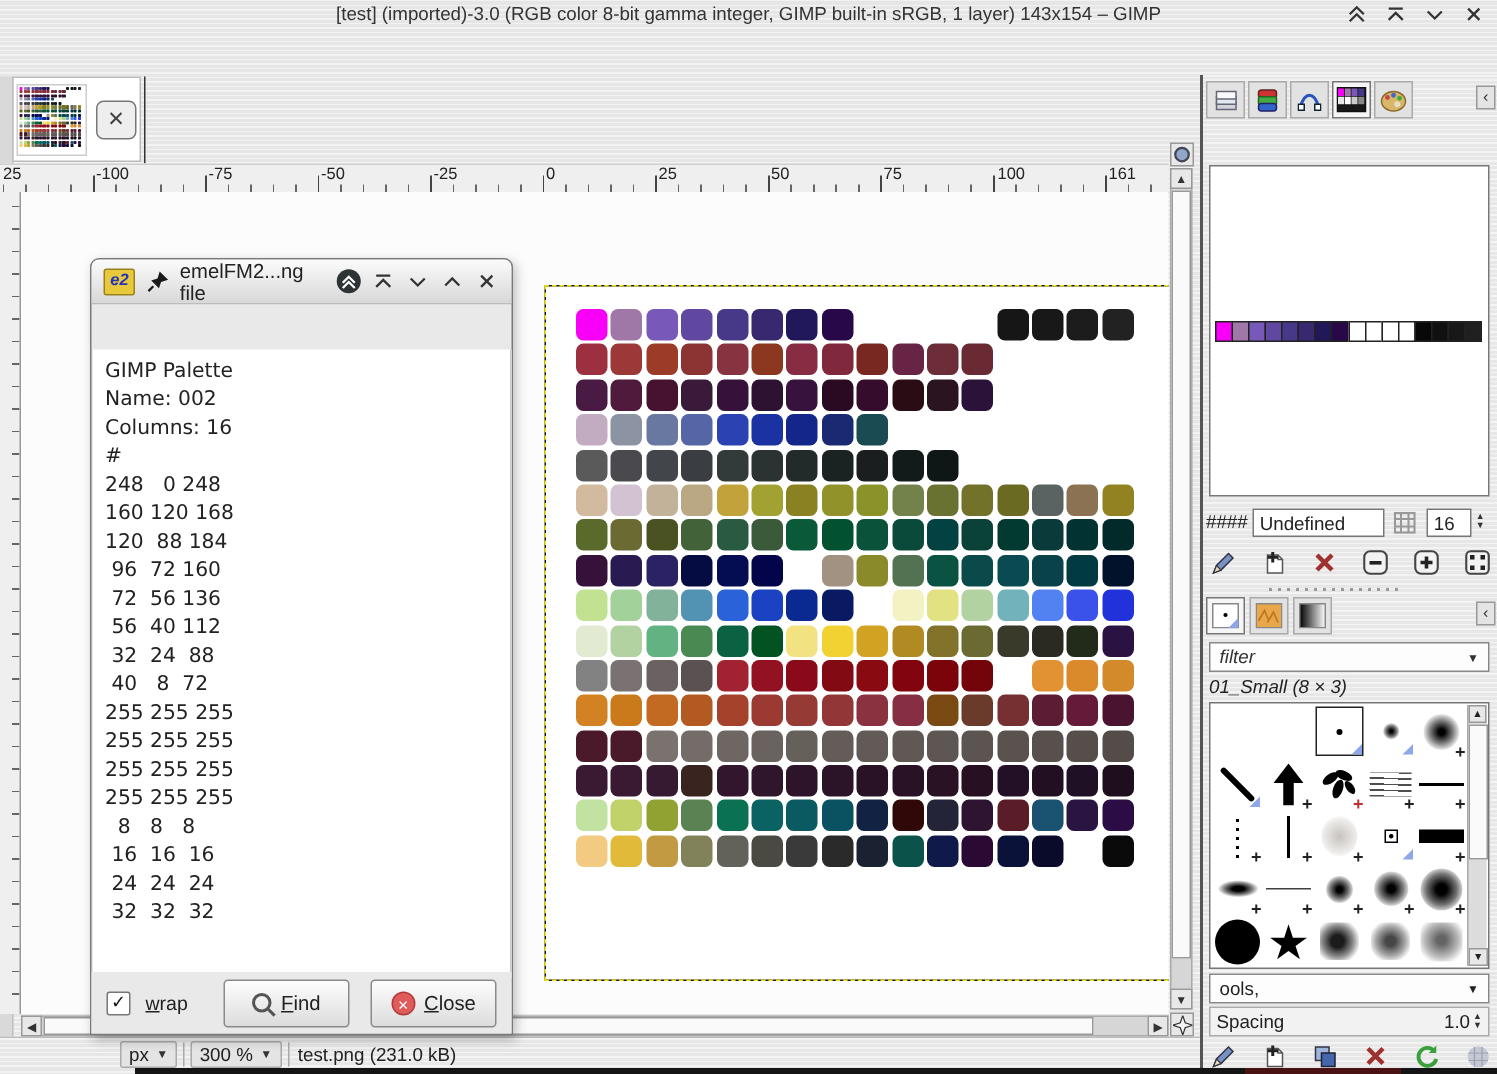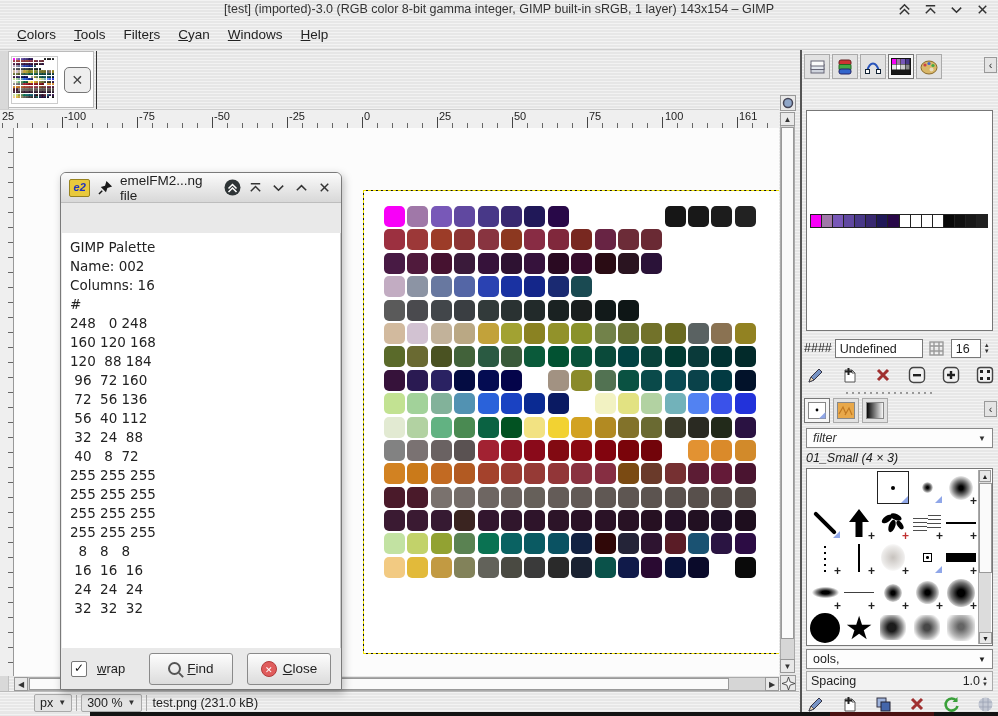--- a/index.html
+++ b/index.html
@@ -42,21 +42,21 @@
   #vsb-dn{left:780px;top:659px;width:15px;height:14px;}
   #vsb-thumb{left:781px;top:127px;width:13px;height:512px;background:#fafafa;border:1px solid #999;box-sizing:border-box;}
   #hsb{left:14px;top:677px;width:765px;height:14px;background:#d6d6d6;border:1px solid #aaa;box-sizing:border-box;}
   #hsb-l{left:14px;top:677px;width:14px;height:14px;}
   #hsb-r{left:765px;top:677px;width:14px;height:14px;}
   #hsb-thumb{left:29px;top:678px;width:700px;height:12px;background:#fafafa;border:1px solid #999;box-sizing:border-box;}
   #corner-tl{left:780px;top:95px;width:16px;height:16px;}
   #corner-br{left:780px;top:675px;width:16px;height:16px;}
   .corner-btn{background:#e8e8e8;border:1px solid #999;display:flex;align-items:center;justify-content:center;box-sizing:border-box;}
   
-  #statusbar{left:0;top:691px;width:799px;height:21px;display:flex;align-items:center;font-size:12.5px;border-top:1px solid #bbb;}
+  #statusbar{left:0;top:691px;width:799px;height:21px;display:flex;align-items:center;font-size:12.5px;border-top:1px solid #bbb;padding-left:46px;}
   .sb-sep{width:1px;height:16px;background:#aaa;margin:0 4px;}
   .combo{display:flex;align-items:center;gap:5px;padding:1px 5px;border:1px solid #aaa;background:#e4e4e4;border-radius:2px;}
   .combo .arr{font-size:8px;color:#333;}
   #status-info{margin-left:2px;}
   #bottom-dark{left:90px;top:712px;width:908px;height:4px;background:#141414;}
   #bottom-maroon{left:830px;top:712px;width:104px;height:4px;background:#4a1212;}
   
   #dock{left:800px;top:50px;width:198px;height:662px;border-left:2px solid #555;box-sizing:border-box;}
   #dock-tabs1{position:absolute;left:804px;top:54px;display:flex;gap:2px;align-items:flex-end;}
   .dtab{width:26px;height:25px;border:1px solid #aaa;background:#e2e2e2;display:flex;align-items:center;justify-content:center;box-sizing:border-box;}
@@ -158,28 +158,20 @@
         </svg>
       </span>
       <span class="wbtn">
         <svg width="15" height="15" viewBox="0 0 16 16" fill="none" stroke="#333" stroke-width="1.6">
           <path d="M4 4 L12 12"></path>
           <path d="M12 4 L4 12"></path>
         </svg>
       </span>
     </div>
 
-  <div id="menubar" class="abs striped">
-      <span class="menu-item"><u>C</u>olors</span>
-      <span class="menu-item"><u>T</u>ools</span>
-      <span class="menu-item">Filte<u>r</u>s</span>
-      <span class="menu-item"><u>C</u>yan</span>
-      <span class="menu-item"><u>W</u>indows</span>
-      <span class="menu-item"><u>H</u>elp</span>
-    </div>
 
   <div id="tabrow" class="abs">
     <div id="thumb" style="display: grid; padding: 1px; grid-template-columns: repeat(16, 2.2px); grid-auto-rows: 2.2px; gap: 0.4px;">
         <div class="sw" style="border-radius: 0.5px; background: rgb(248, 0, 248);"></div>
         <div class="sw" style="border-radius: 0.5px; background: rgb(160, 120, 168);"></div>
         <div class="sw" style="border-radius: 0.5px; background: rgb(120, 88, 184);"></div>
         <div class="sw" style="border-radius: 0.5px; background: rgb(96, 72, 160);"></div>
         <div class="sw" style="border-radius: 0.5px; background: rgb(72, 56, 136);"></div>
         <div class="sw" style="border-radius: 0.5px; background: rgb(56, 40, 112);"></div>
         <div class="sw" style="border-radius: 0.5px; background: rgb(32, 24, 88);"></div>
@@ -899,21 +891,21 @@
           </defs>
           <rect x="0.5" y="0.5" width="17" height="16" fill="url(#gg)" stroke="#888"></rect>
         </svg>
       </div>
     </div>
   <div class="tab-arrow abs" style="left:984px;top:401px;">‹</div>
   <div id="filter-combo" class="abs">
     <span>filter</span>
       <span style="font-size:8px;font-style:normal">▼</span>
   </div>
-  <div id="brush-title" class="abs">01_Small (4 × 3)</div>
+  <div id="brush-title" class="abs">01_Small (8 × 3)</div>
   <div id="brush-box" class="abs">
     <div id="brush-grid">
         <div class="bcell"></div>
         <div class="bcell"></div>
         <div class="bcell sel corner">
           <span class="g-dot"></span>
         </div>
         <div class="bcell corner">
           <span class="g-soft-s"></span>
         </div>

